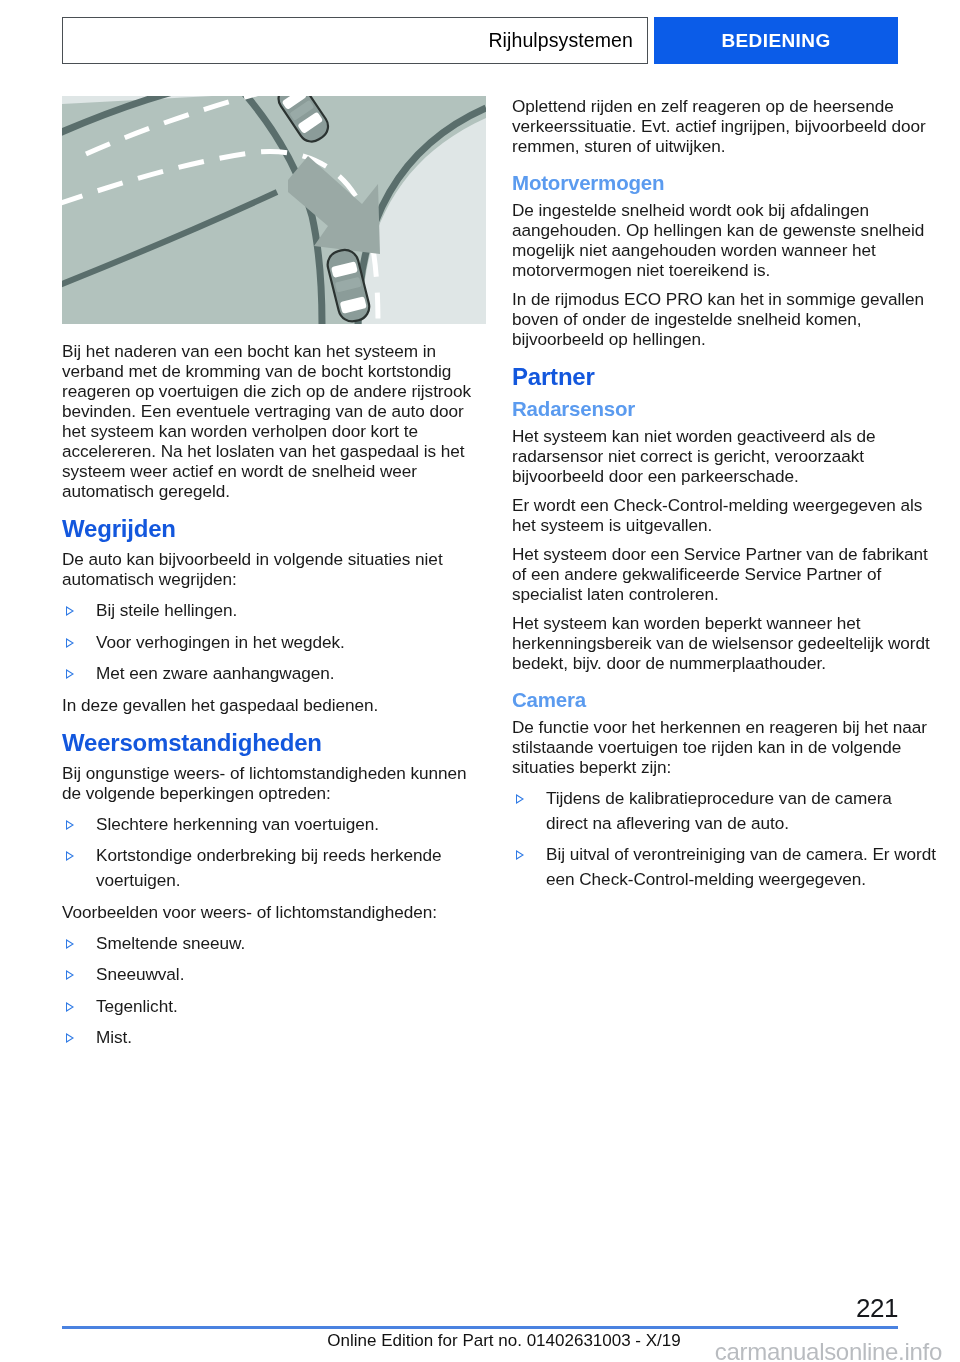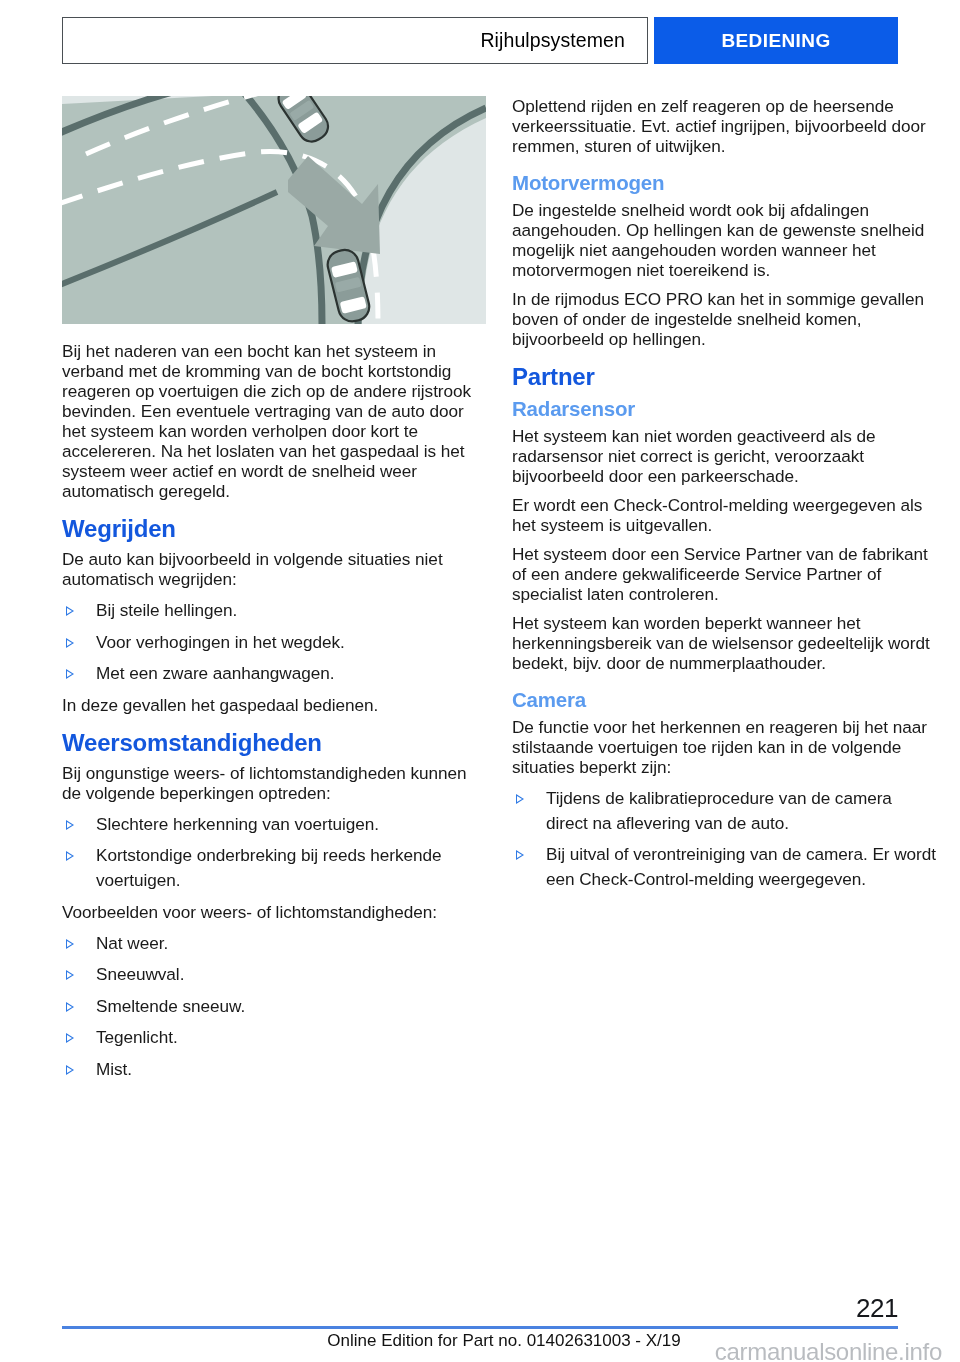--- a/index.html
+++ b/index.html
@@ -26,21 +26,21 @@
     display: flex;
     align-items: stretch;
   }
   .header-chapter {
     flex: 0 0 586px;
     border: 1.5px solid #4a4f54;
     box-sizing: border-box;
     display: flex;
     align-items: center;
     justify-content: flex-end;
-    padding-right: 22px;
+    padding-right: 14px;
   }
   .header-chapter-text {
     font-size: 19.5px;
     color: #000;
     letter-spacing: 0.1px;
   }
   .header-section {
     flex: 1 1 auto;
     margin-left: 6px;
     background: #0b5ce8;
@@ -243,23 +243,22 @@
   <p class="body">In deze gevallen het gaspedaal bedienen.</p>
 
   <h2 class="h-main">Weersomstandigheden</h2>
   <p class="body">Bij ongunstige weers- of lichtomstandigheden kunnen de volgende beperkingen optreden:</p>
   <ul class="bullets">
     <li><span class="tri"></span><span>Slechtere herkenning van voertuigen.</span></li>
     <li><span class="tri"></span><span>Kortstondige onderbreking bij reeds herkende voertuigen.</span></li>
   </ul>
   <p class="body">Voorbeelden voor weers- of lichtomstandigheden:</p>
   <ul class="bullets">
-    <li><span class="tri"></span><span>Nat weer.</span></li>
+    <li><span class="tri"></span><span>Smeltende sneeuw.</span></li>
     <li><span class="tri"></span><span>Sneeuwval.</span></li>
-    <li><span class="tri"></span><span>Smeltende sneeuw.</span></li>
     <li><span class="tri"></span><span>Tegenlicht.</span></li>
     <li><span class="tri"></span><span>Mist.</span></li>
   </ul>
 </div>
 
 <div class="col col-right">
 
   <p class="body">Oplettend rijden en zelf reageren op de heersende verkeerssituatie. Evt. actief ingrijpen, bijvoorbeeld door remmen, sturen of uitwijken.</p>
 
   <h3 class="h-sub">Motorvermogen</h3>

